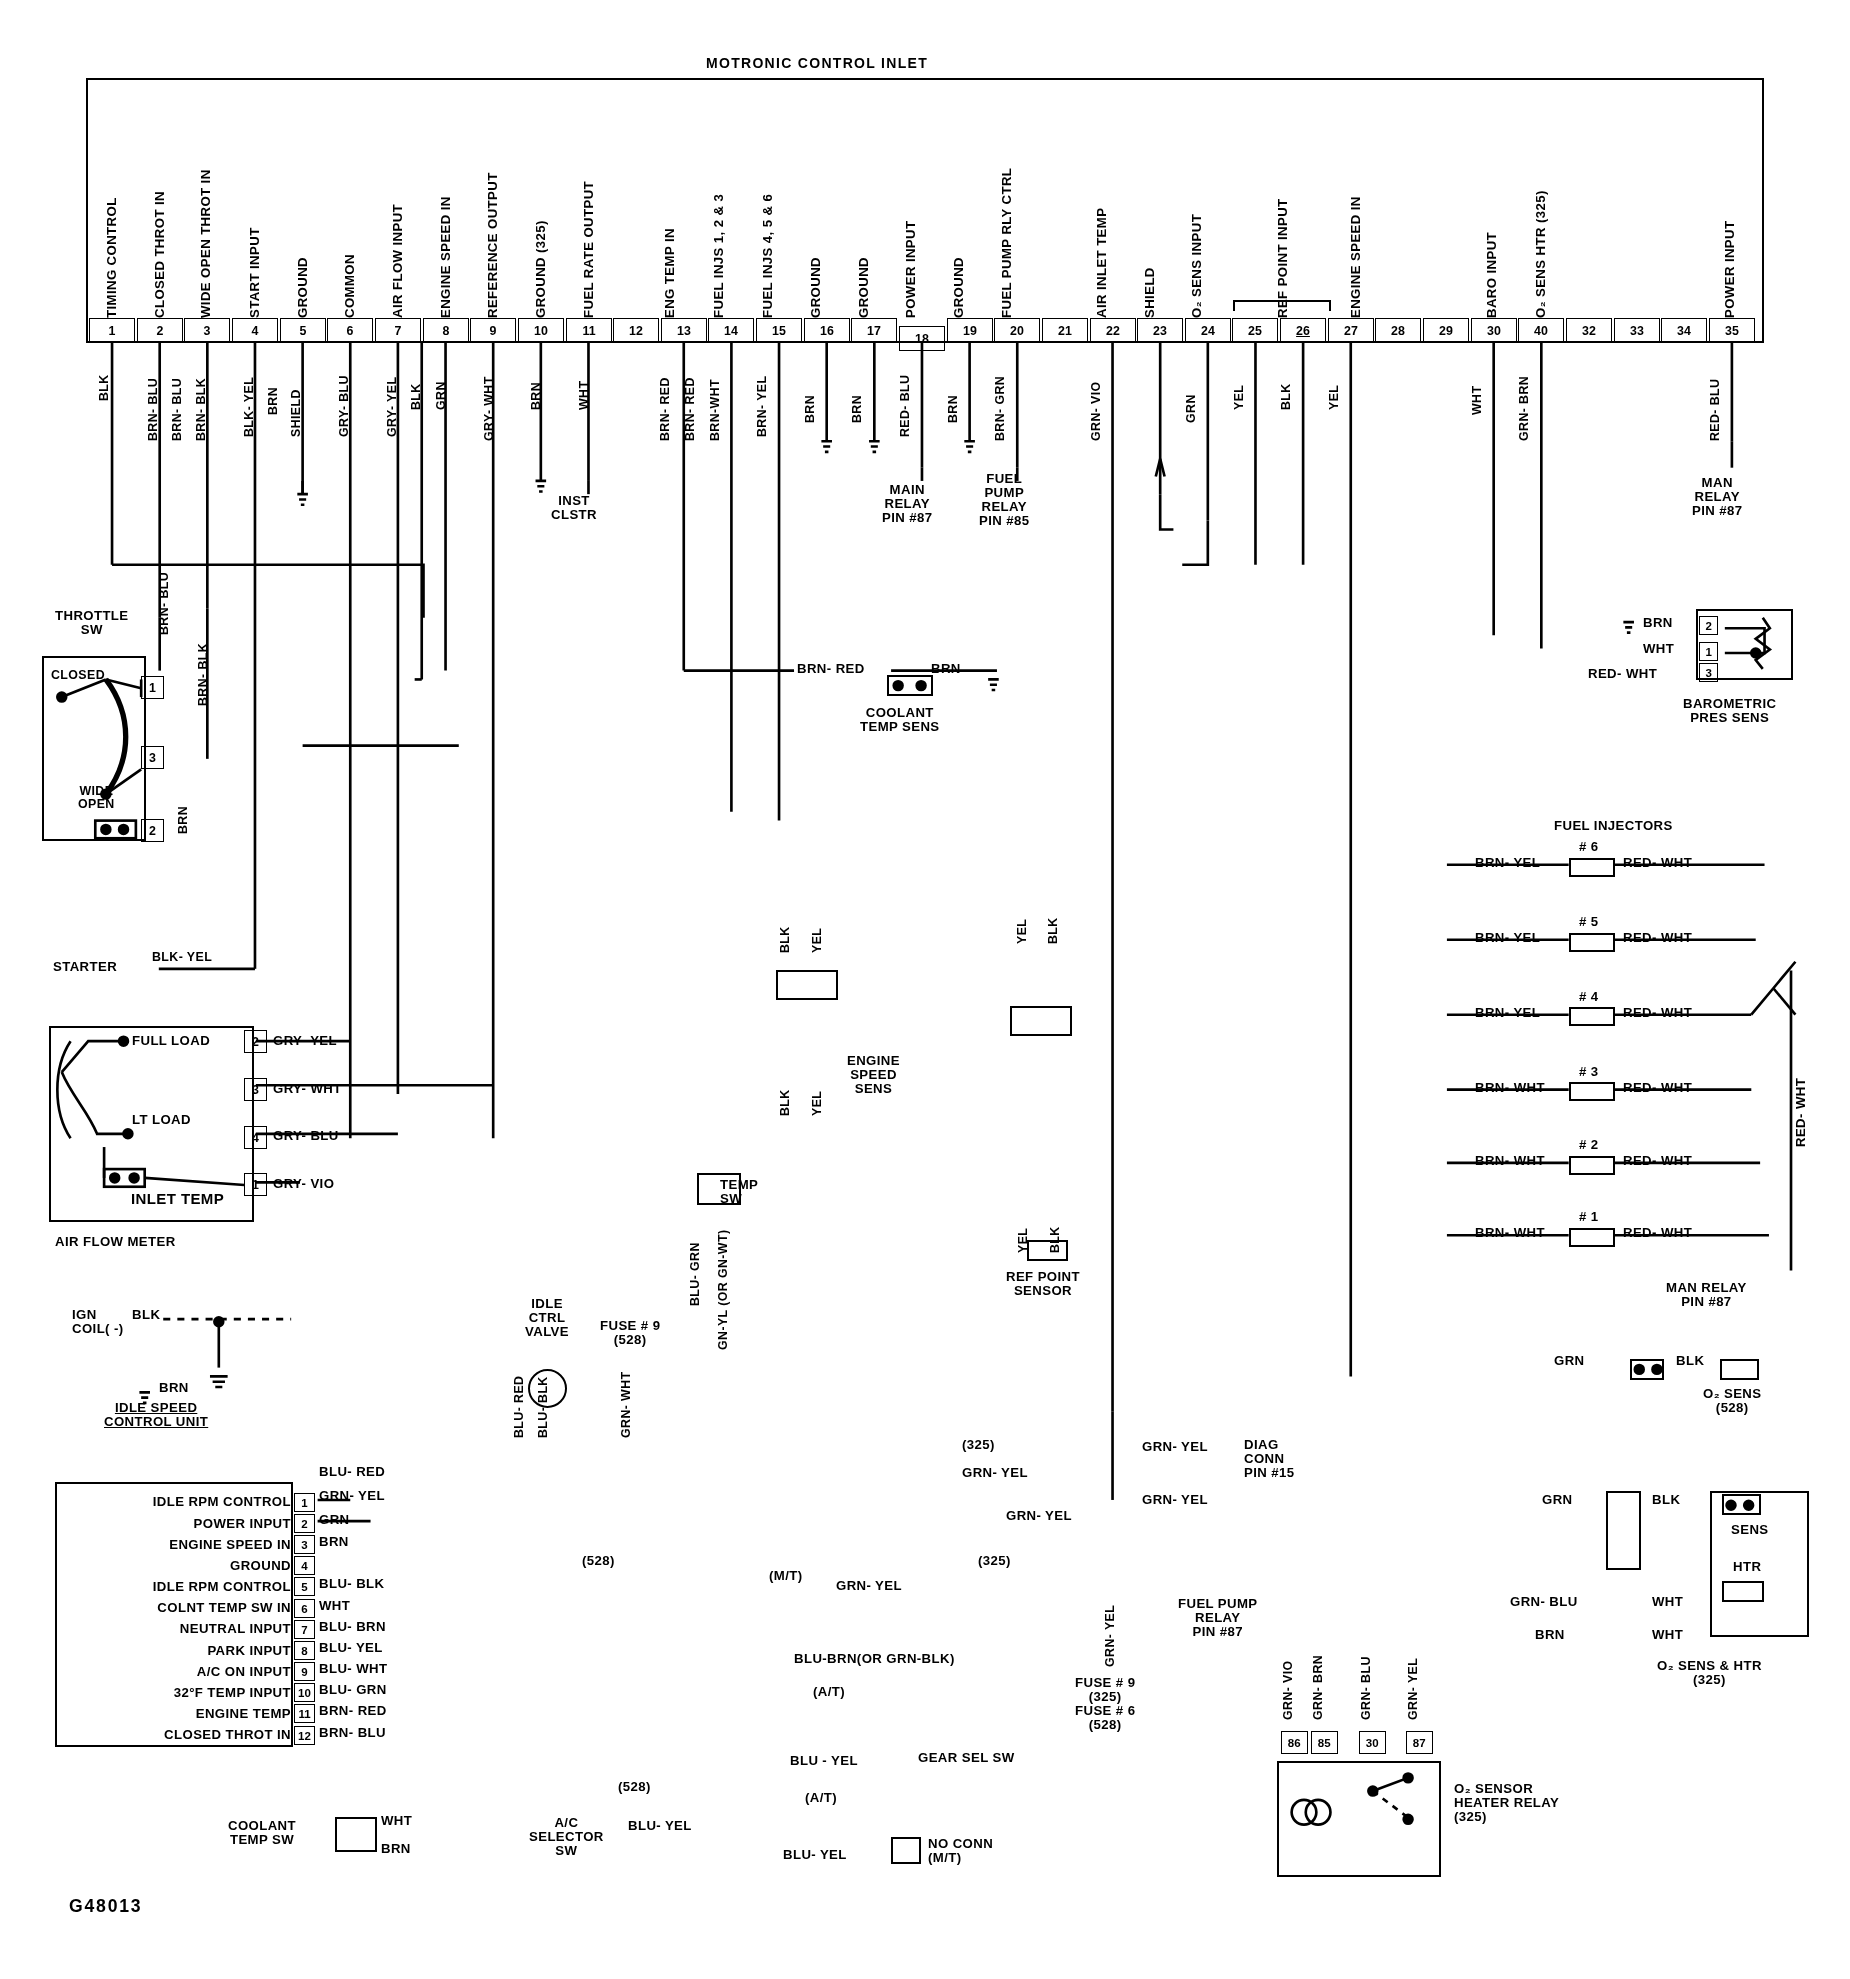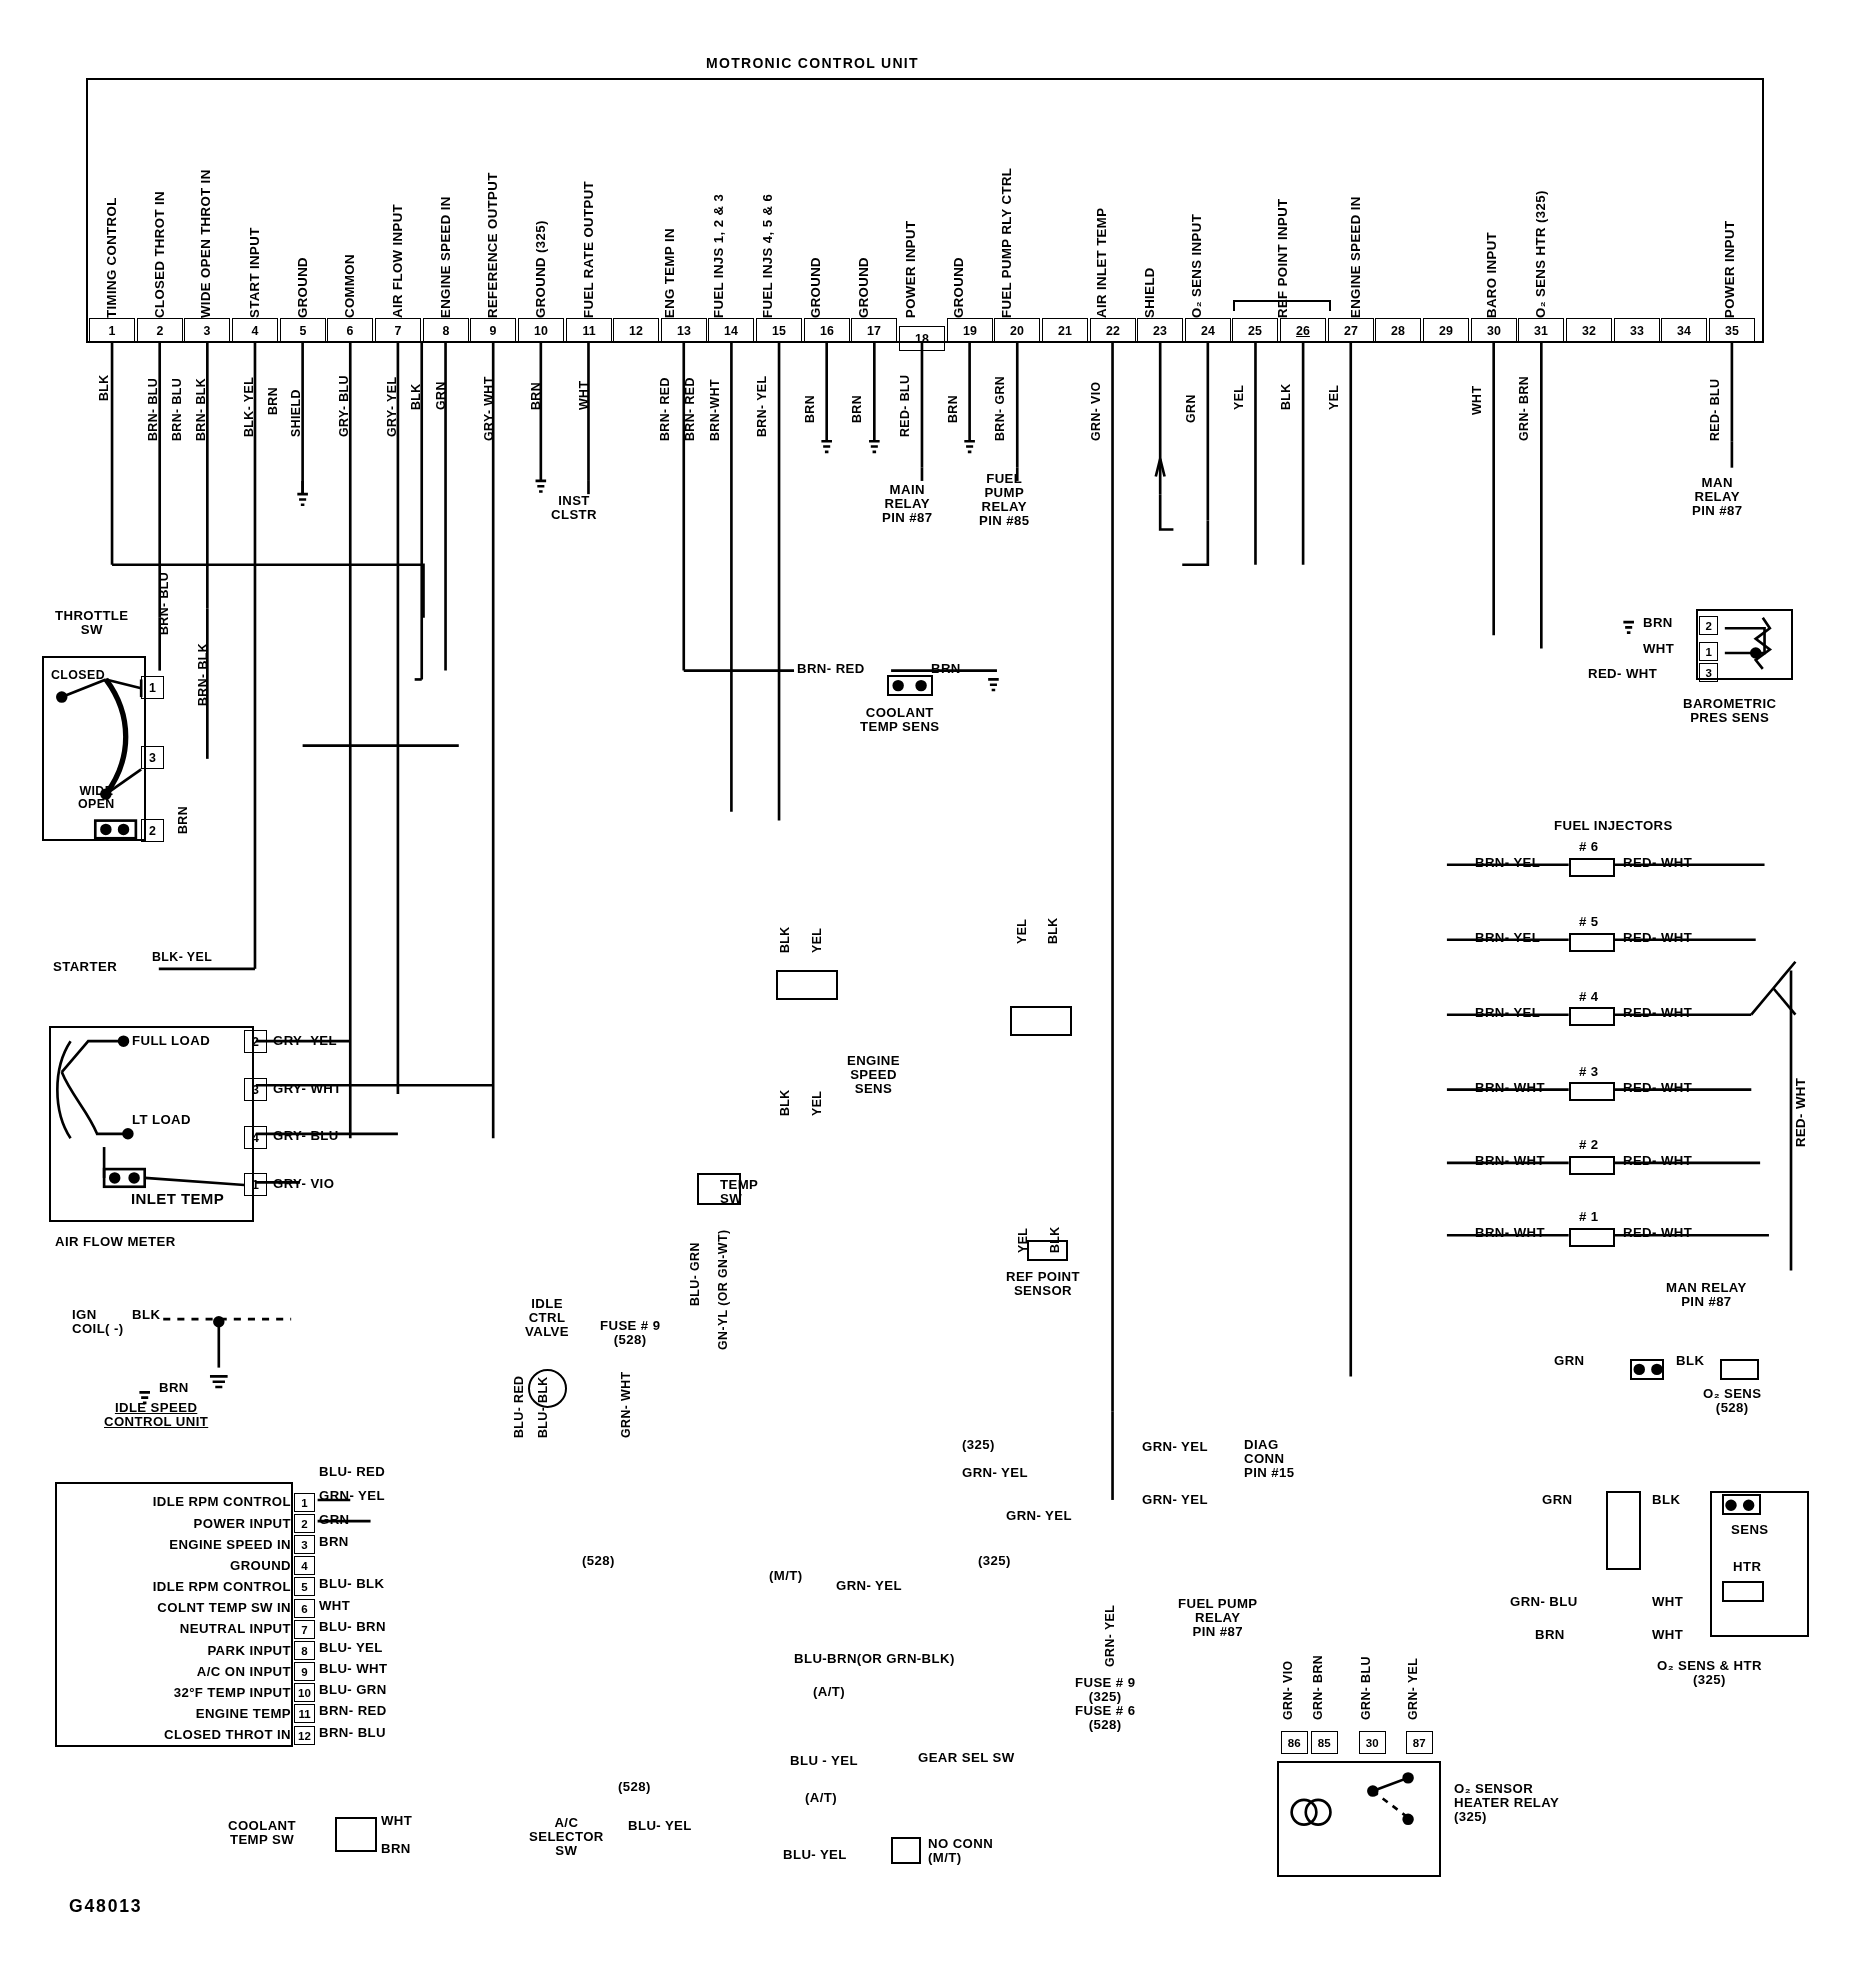--- a/index.html
+++ b/index.html
@@ -16,21 +16,21 @@
   .pinbox{position:absolute;border:1.8px solid #000;box-sizing:border-box;font-size:12.4px;font-weight:bold;
           display:flex;align-items:center;justify-content:center;}
   .title{position:absolute;font-size:14px;font-weight:bold;letter-spacing:1.3px;}
   svg{position:absolute;left:0;top:0;overflow:visible;}
 </style>
 </head>
 <body>
 
 <div id="sheet">
 
-  <div class="title ctr" style="left:706px;top:55px;">MOTRONIC CONTROL UNIT</div>
+  <div class="title ctr" style="left:706px;top:55px;">MOTRONIC CONTROL INLET</div>
 
   <div class="box" style="left:86px;top:78px;width:1678px;height:265px;"></div>
 
   <div class="vlbl" style="left:104px;top:318px;">TIMING CONTROL</div>
   <div class="vlbl" style="left:152px;top:318px;">CLOSED THROT IN</div>
   <div class="vlbl" style="left:198px;top:318px;">WIDE OPEN THROT IN</div>
   <div class="vlbl" style="left:247px;top:318px;">START INPUT</div>
   <div class="vlbl" style="left:295px;top:318px;">GROUND</div>
   <div class="vlbl" style="left:342px;top:318px;">COMMON</div>
   <div class="vlbl" style="left:390px;top:318px;">AIR FLOW INPUT</div>
@@ -82,21 +82,21 @@
   <div class="pinbox" style="left:1042px;top:318px;width:46px;height:25px;">21</div>
   <div class="pinbox" style="left:1090px;top:318px;width:46px;height:25px;">22</div>
   <div class="pinbox" style="left:1137px;top:318px;width:46px;height:25px;">23</div>
   <div class="pinbox" style="left:1185px;top:318px;width:46px;height:25px;">24</div>
   <div class="pinbox" style="left:1232px;top:318px;width:46px;height:25px;">25</div>
   <div class="pinbox" style="left:1280px;top:318px;width:46px;height:25px;text-decoration:underline;">26</div>
   <div class="pinbox" style="left:1328px;top:318px;width:46px;height:25px;">27</div>
   <div class="pinbox" style="left:1375px;top:318px;width:46px;height:25px;">28</div>
   <div class="pinbox" style="left:1423px;top:318px;width:46px;height:25px;">29</div>
   <div class="pinbox" style="left:1471px;top:318px;width:46px;height:25px;">30</div>
-  <div class="pinbox" style="left:1518px;top:318px;width:46px;height:25px;">31</div>
+  <div class="pinbox" style="left:1518px;top:318px;width:46px;height:25px;">40</div>
   <div class="pinbox" style="left:1566px;top:318px;width:46px;height:25px;">32</div>
   <div class="pinbox" style="left:1614px;top:318px;width:46px;height:25px;">33</div>
   <div class="pinbox" style="left:1661px;top:318px;width:46px;height:25px;">34</div>
   <div class="pinbox" style="left:1709px;top:318px;width:46px;height:25px;">35</div>
 
   <div class="vlbl" style="left:97px;top:401px;font-size:12.4px;">BLK</div>
   <div class="vlbl" style="left:146px;top:441px;font-size:12.4px;">BRN- BLU</div>
   <div class="vlbl" style="left:170px;top:441px;font-size:12.4px;">BRN- BLU</div>
   <div class="vlbl" style="left:194px;top:441px;font-size:12.4px;">BRN- BLK</div>
   <div class="vlbl" style="left:242px;top:437px;font-size:12.4px;">BLK- YEL</div>

